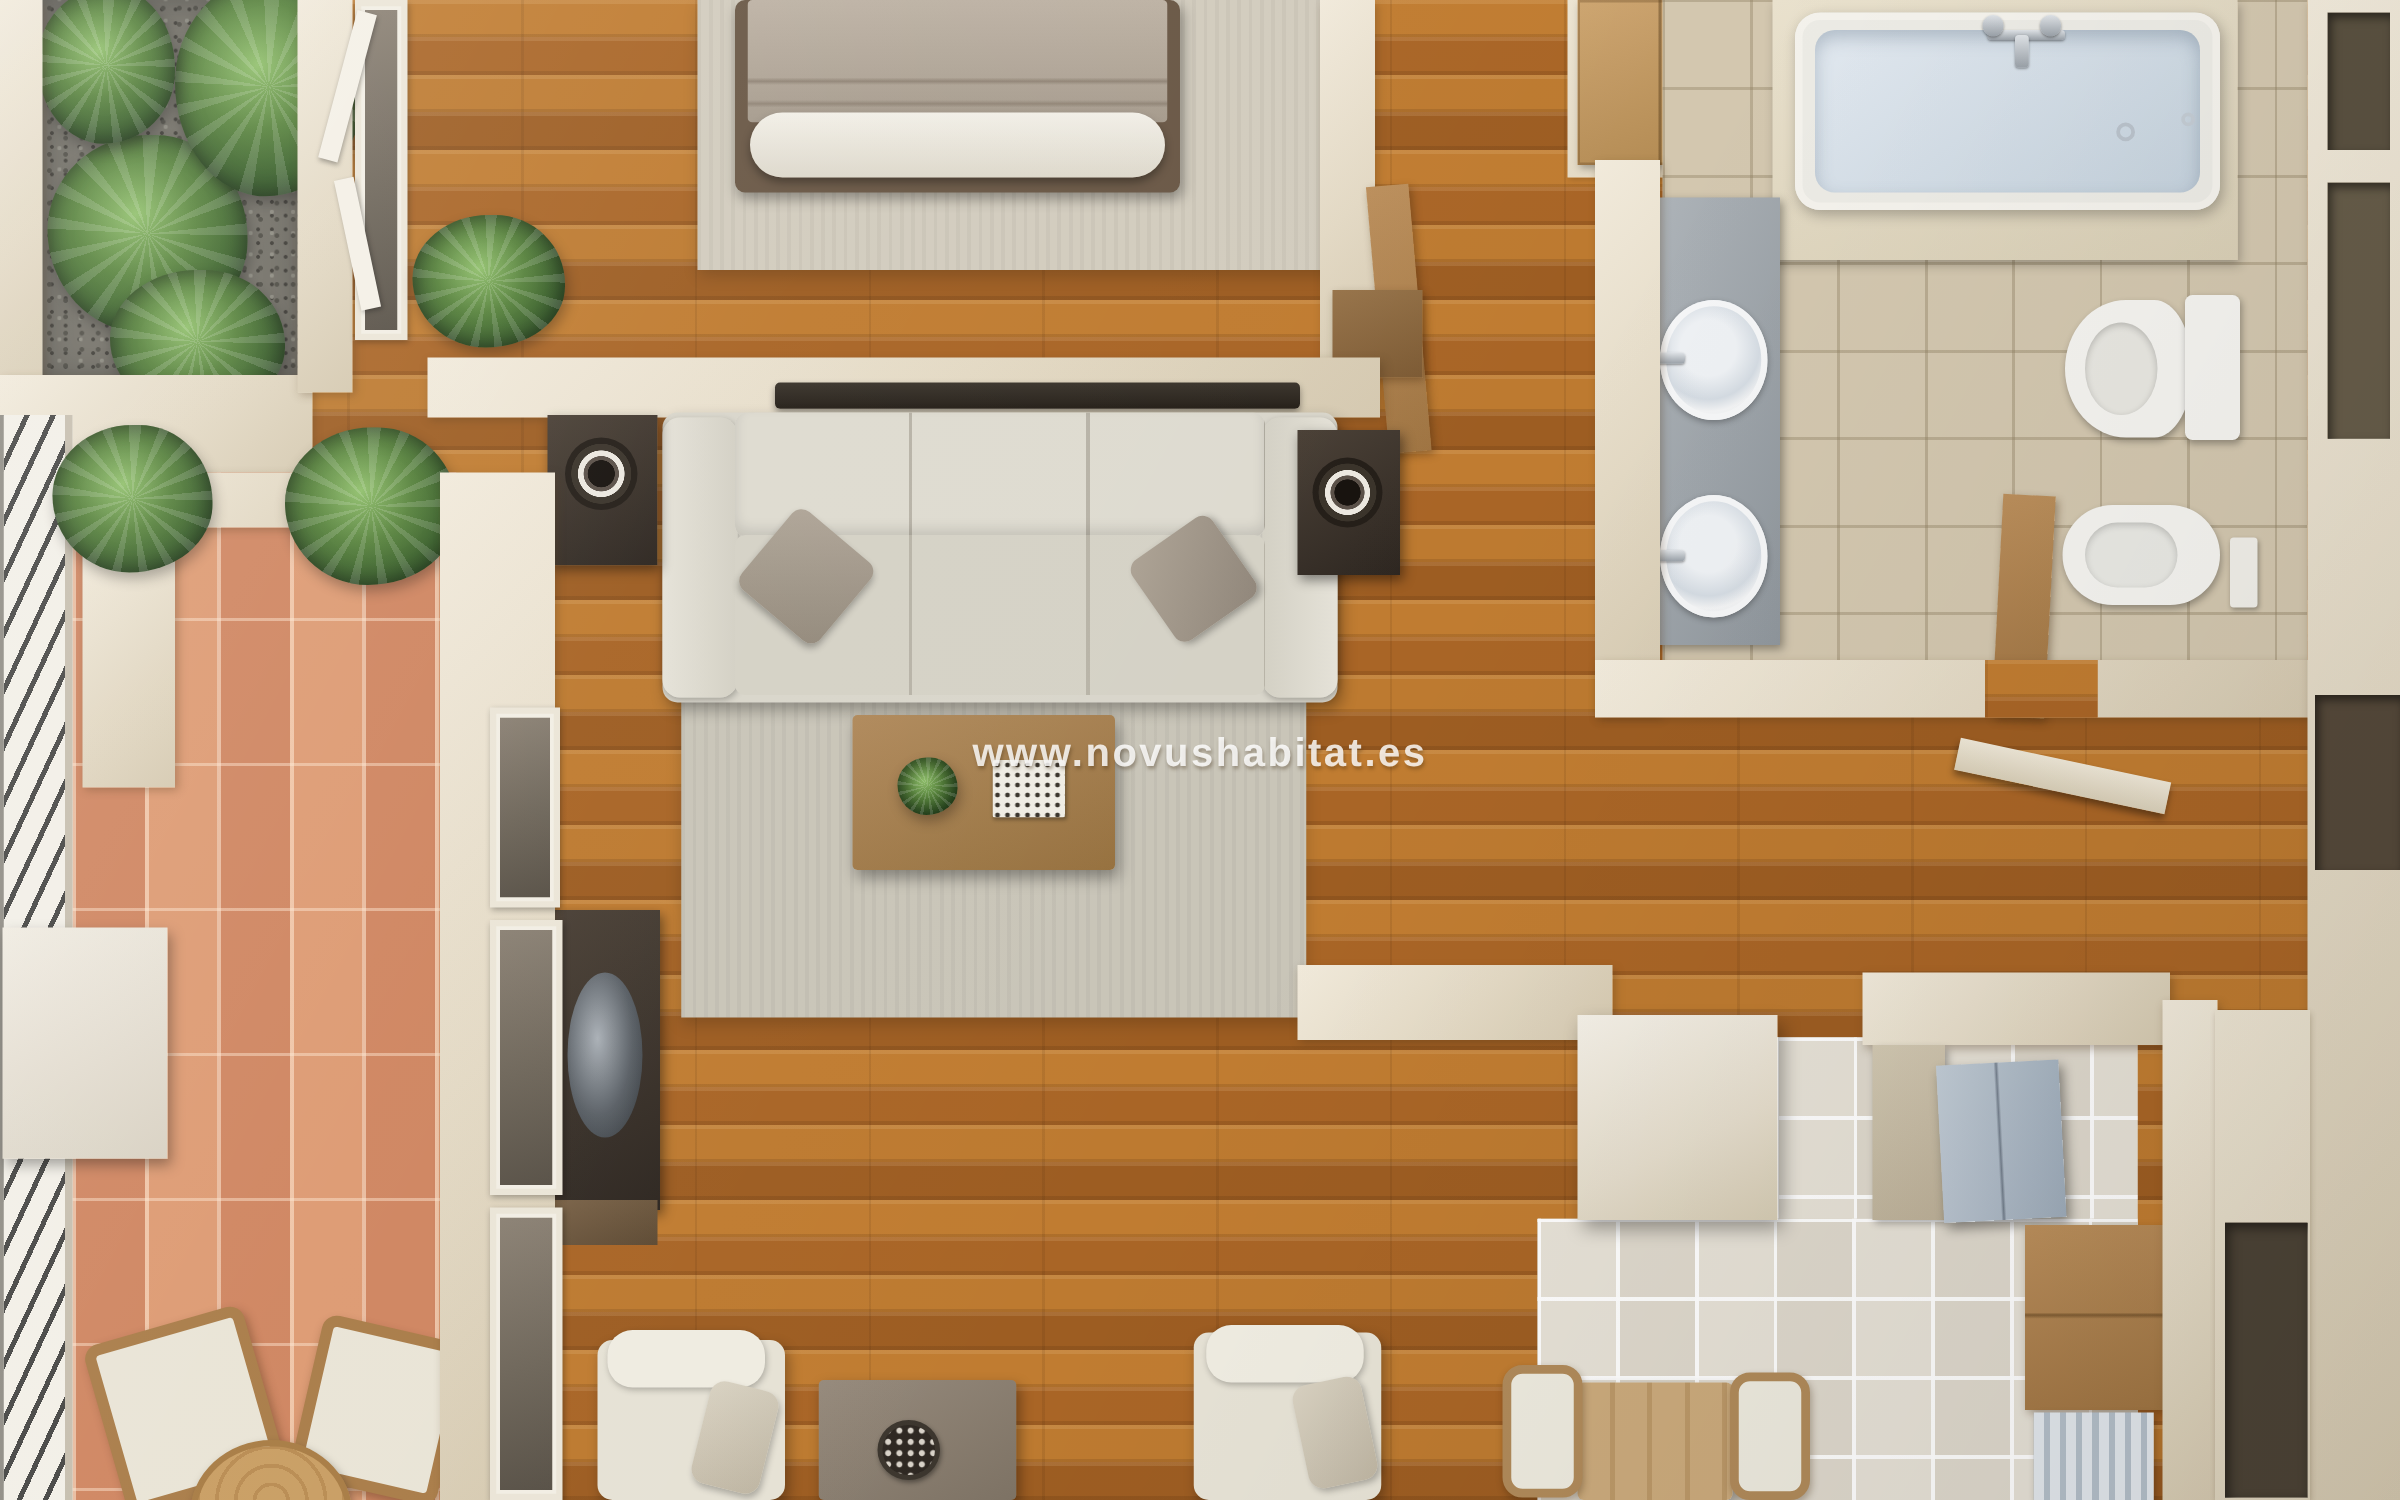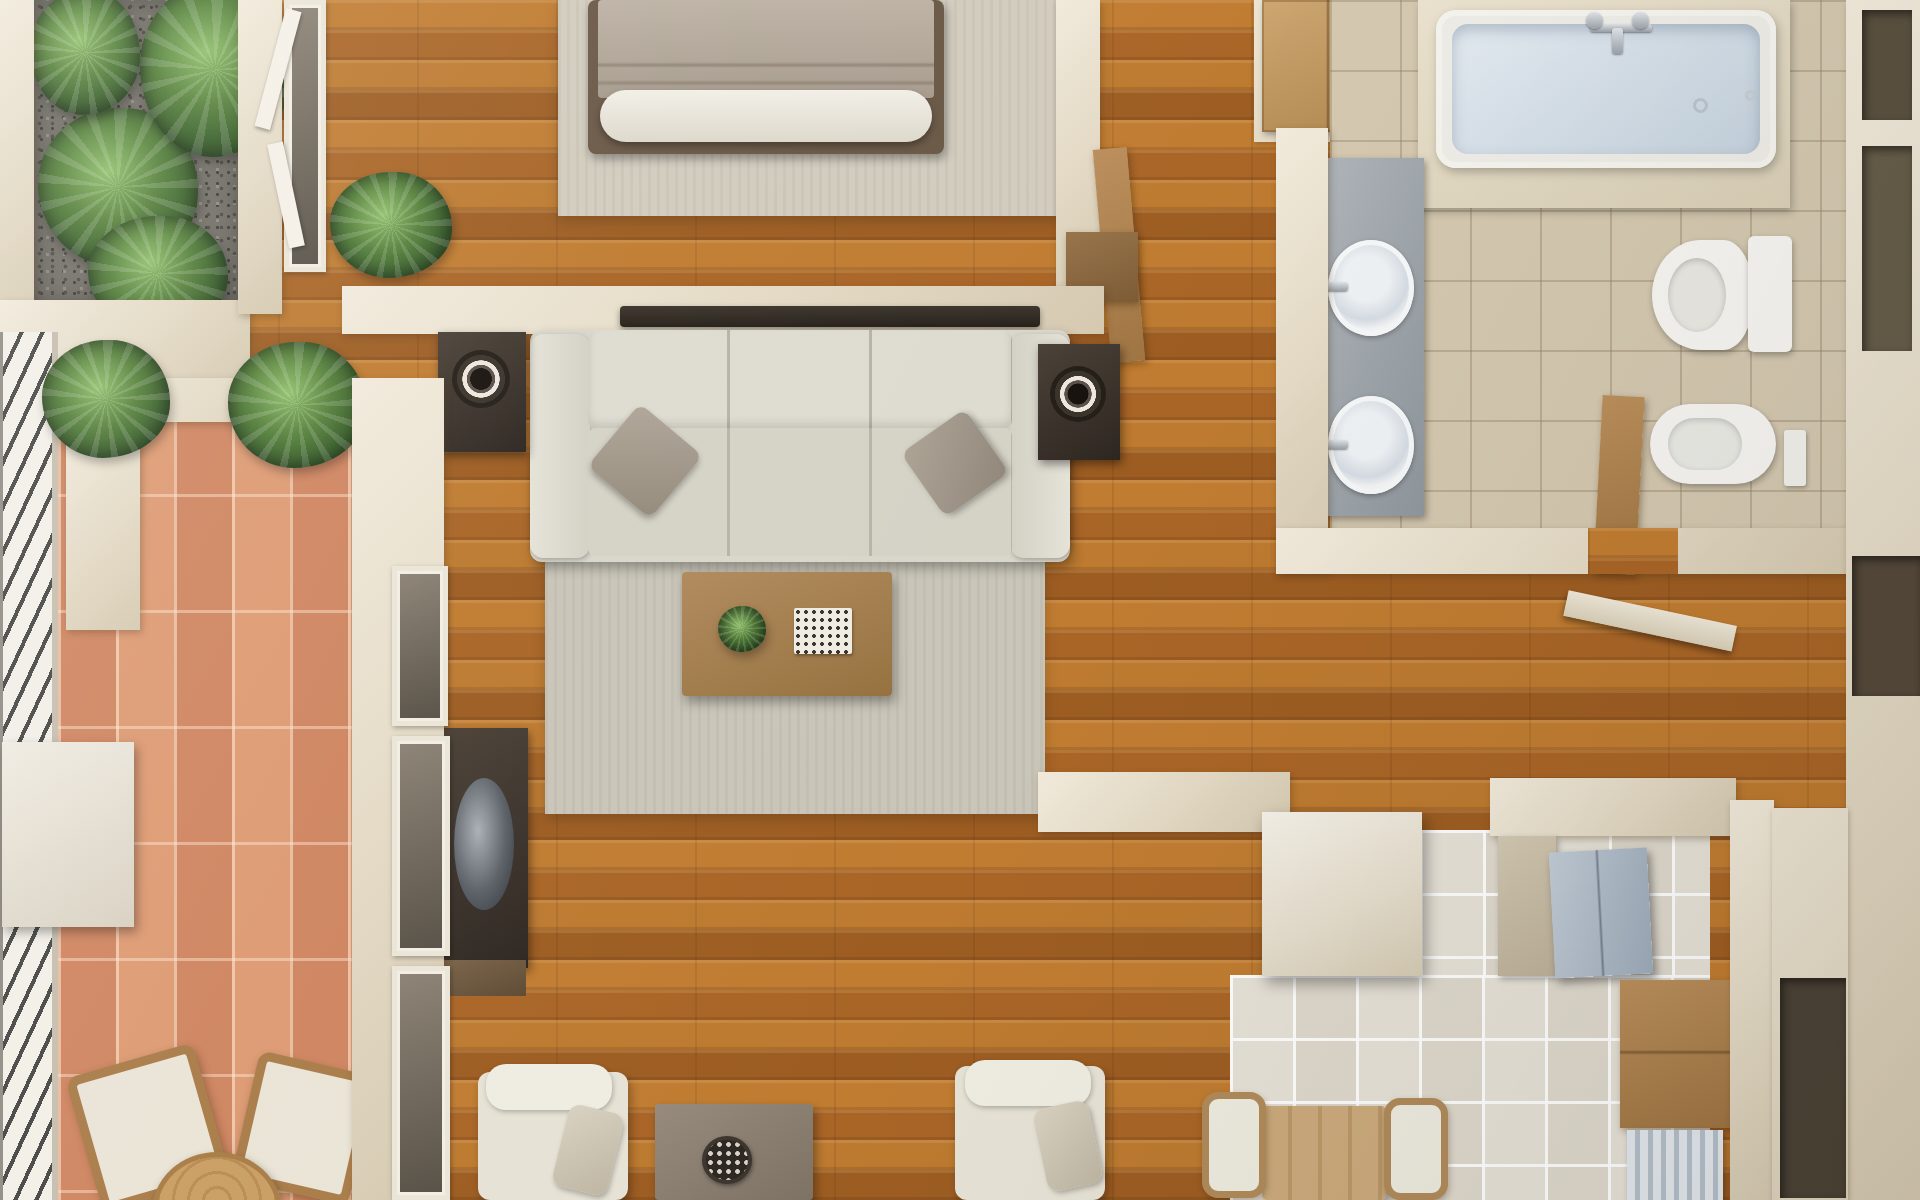--- a/index.html
+++ b/index.html
@@ -187,14 +187,15 @@
   <div class="abs woodfurn" style="left:1620px;top:980px;width:112px;height:148px;background-image:linear-gradient(180deg, rgba(0,0,0,0) 70px, rgba(70,45,15,.45) 72px, rgba(0,0,0,0) 75px),linear-gradient(160deg,#bb8f5c,#9f7442);"></div>
   <div class="abs" style="left:1627px;top:1130px;width:96px;height:70px;background:repeating-linear-gradient(90deg,#e2e7ec 0 8px,#b4bfc9 8px 13px);box-shadow:2px 3px 6px rgba(0,0,0,.3);"></div>
   <div class="abs wall" style="left:1730px;top:800px;width:44px;height:400px;"></div>
   <div class="abs wall2" style="left:1772px;top:808px;width:76px;height:392px;"></div>
   <div class="abs" style="left:1780px;top:978px;width:66px;height:220px;background:#4c4336;box-shadow:inset 3px 4px 9px rgba(0,0,0,.5);"></div>
   <div class="abs" style="left:1262px;top:1106px;width:124px;height:94px;background:repeating-linear-gradient(90deg,#cbaa7c 0 26px,#bb9868 26px 30px);border-radius:5px;box-shadow:3px 5px 9px rgba(0,0,0,.35);"></div>
   <div class="abs kchair" style="left:1202px;top:1092px;width:64px;height:106px;"></div>
   <div class="abs kchair" style="left:1384px;top:1098px;width:64px;height:102px;"></div>
 
   <div class="abs lightfx" style="left:0;top:0;width:1920px;height:1200px;"></div>
+  <div class="watermark">www.novushabitat.es</div>
 
 </div>
 
 </body></html>

